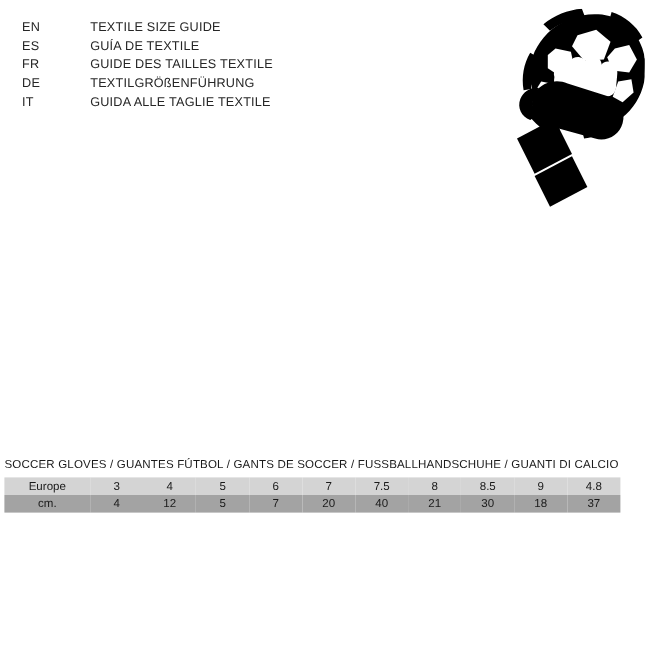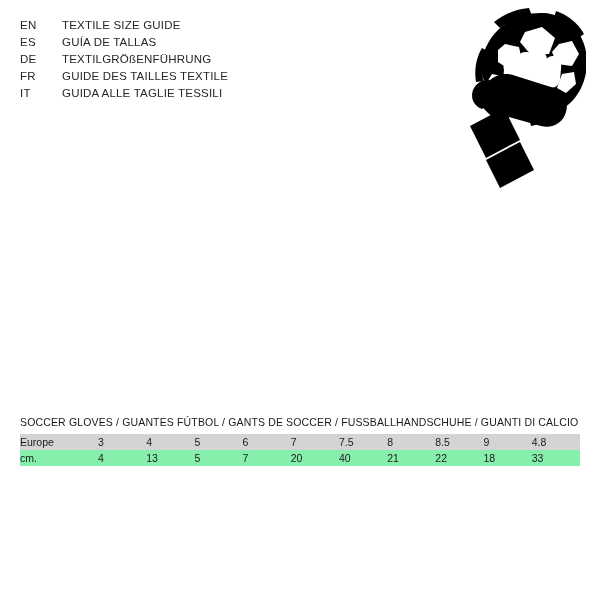--- a/index.html
+++ b/index.html
@@ -32,97 +32,99 @@
     width: 42px;
     font-size: 11.5px;
     letter-spacing: 0.3px;
     color: #262626;
   }
   .lang-label {
     font-size: 11.5px;
     letter-spacing: 0.2px;
     color: #262626;
     white-space: nowrap;
+    margin-left: 20px;
   }
 
   
   .illustration {
     position: absolute;
     top: 8px;
     right: 14px;
     width: 200px;
     height: 190px;
   }
   .illustration svg {
     display: block;
     width: 100%;
     height: 100%;
   }
 
   
   .table-wrap {
     position: absolute;
-    left: 20px;
+    left: 4px;
     top: 416px;
     width: 560px;
   }
   .table-title {
     font-size: 10.5px;
     letter-spacing: 0.15px;
     color: #1a1a1a;
     white-space: nowrap;
     margin-bottom: 6px;
   }
   table.size-table {
     border-collapse: collapse;
     width: 560px;
     table-layout: fixed;
   }
   table.size-table td {
     font-size: 10.5px;
     color: #1a1a1a;
     height: 16px;
     padding: 0;
+    text-align: center;
     vertical-align: middle;
   }
   table.size-table tr.row-shaded {
     background: #d4d4d4;
   }
   table.size-table tr.row-plain {
-    background: #86efac;
+    background: #a3a3a3;
   }
   td.rowhead {
     text-align: left;
     padding-left: 4px;
     width: 78px;
   }
 </style>
 </head>
 <body>
 
 <div class="lang-block">
   <div class="lang-row">
     <div class="lang-code">EN</div>
     <div class="lang-label">TEXTILE SIZE GUIDE</div>
   </div>
   <div class="lang-row">
     <div class="lang-code">ES</div>
-    <div class="lang-label">GUÍA DE TALLAS</div>
+    <div class="lang-label">GUÍA DE TEXTILE</div>
+  </div>
+  <div class="lang-row">
+    <div class="lang-code">FR</div>
+    <div class="lang-label">GUIDE DES TAILLES TEXTILE</div>
   </div>
   <div class="lang-row">
     <div class="lang-code">DE</div>
     <div class="lang-label">TEXTILGRÖßENFÜHRUNG</div>
   </div>
   <div class="lang-row">
-    <div class="lang-code">FR</div>
-    <div class="lang-label">GUIDE DES TAILLES TEXTILE</div>
-  </div>
-  <div class="lang-row">
     <div class="lang-code">IT</div>
-    <div class="lang-label">GUIDA ALLE TAGLIE TESSILI</div>
+    <div class="lang-label">GUIDA ALLE TAGLIE TEXTILE</div>
   </div>
 </div>
 
 <div class="illustration">
   <svg viewBox="0 0 200 190" xmlns="http://www.w3.org/2000/svg" aria-hidden="true">
     <g fill="#000000">
 
       <path d="M112 22 C124 10 142 4 158 5 C176 6 192 18 198 36 C205 57 199 82 183 96
                C168 110 145 114 127 106 C110 99 98 82 96 64 C94 48 101 33 112 22 Z"></path>
 
@@ -180,25 +182,25 @@
         <td>7</td>
         <td>7.5</td>
         <td>8</td>
         <td>8.5</td>
         <td>9</td>
         <td>4.8</td>
       </tr>
       <tr class="row-plain">
         <td class="rowhead">cm.</td>
         <td>4</td>
-        <td>13</td>
+        <td>12</td>
         <td>5</td>
         <td>7</td>
         <td>20</td>
         <td>40</td>
         <td>21</td>
-        <td>22</td>
+        <td>30</td>
         <td>18</td>
-        <td>33</td>
+        <td>37</td>
       </tr>
     </tbody>
   </table>
 </div>
 
 </body></html>

